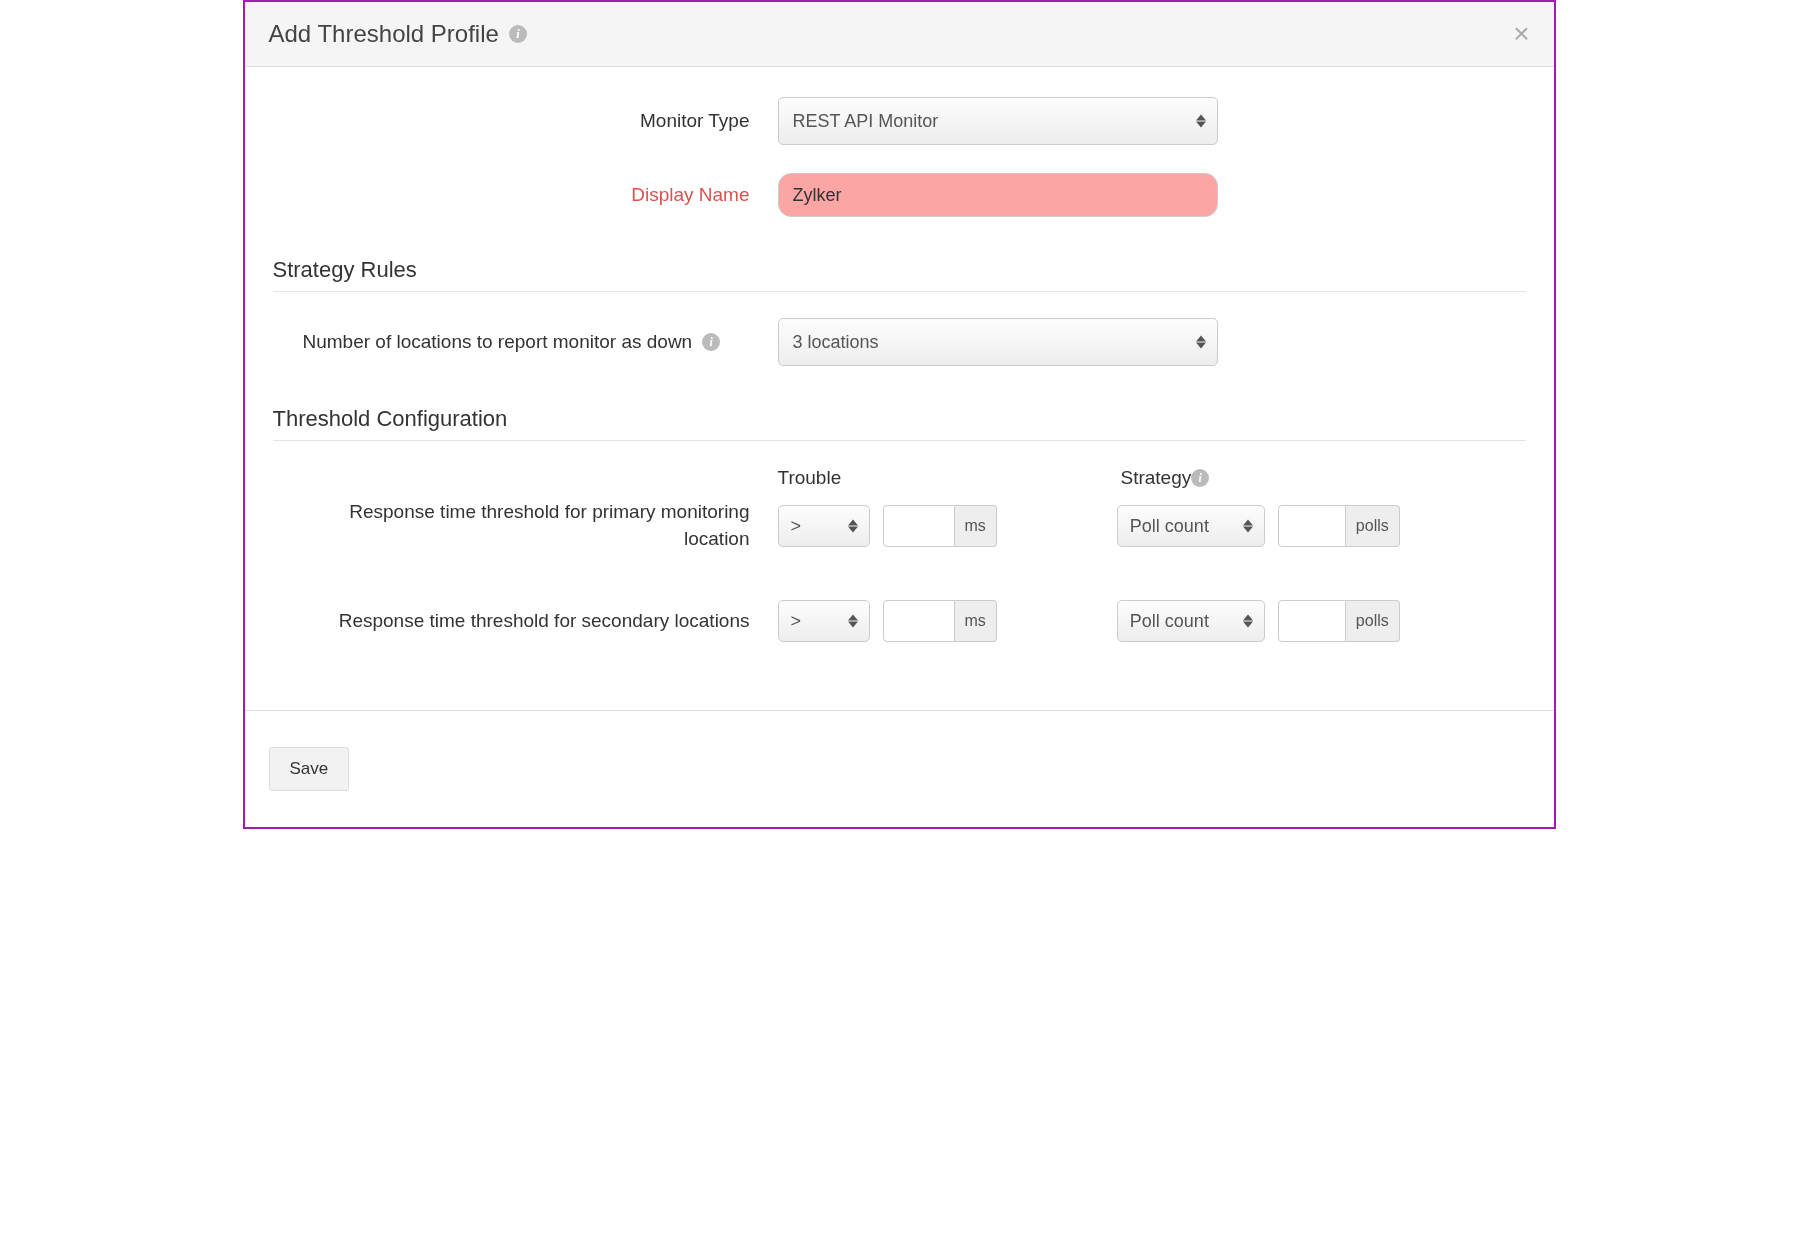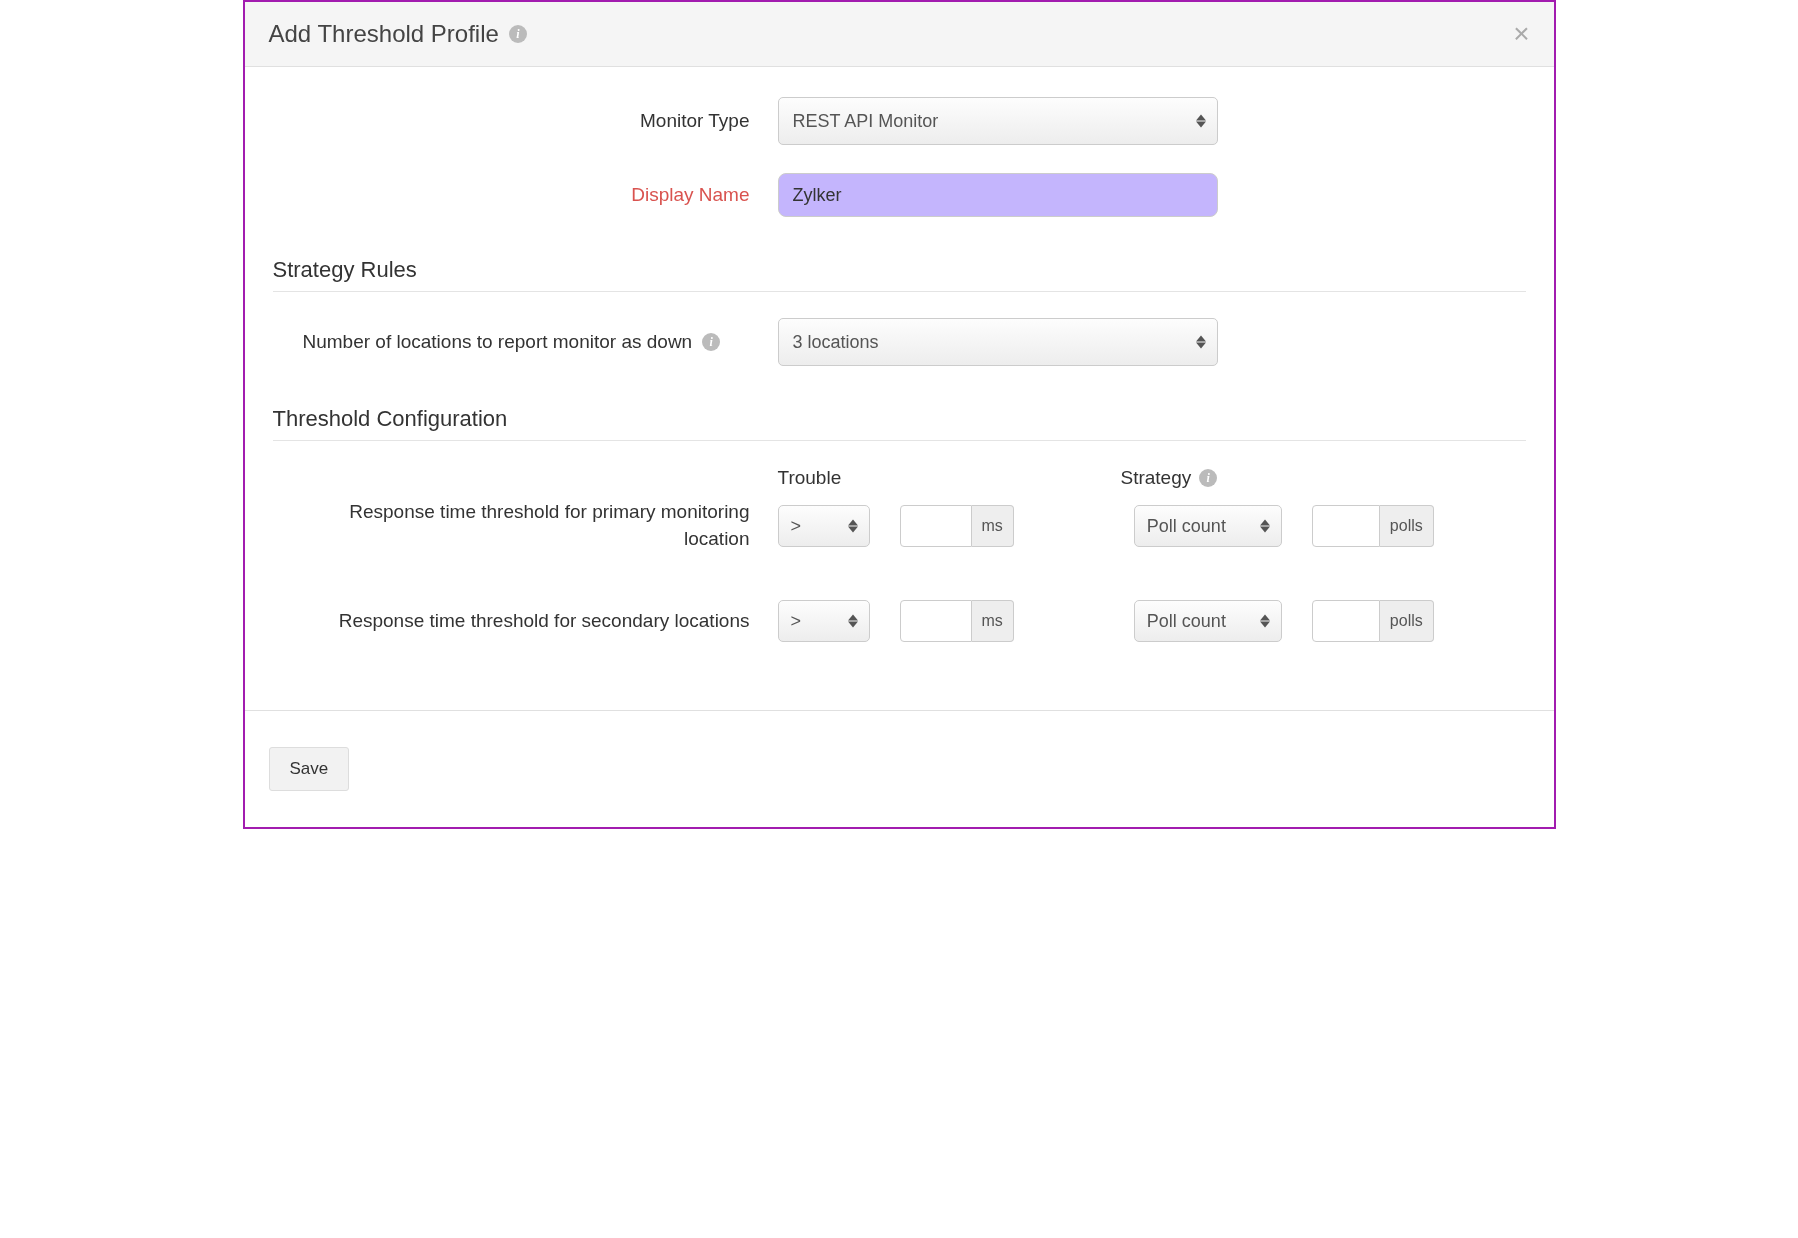--- a/index.html
+++ b/index.html
@@ -117,22 +117,22 @@
   border-right: 5px solid transparent;
   border-top: 6px solid #555;
 }
 .text-input {
   width: 440px;
   height: 44px;
   padding: 0 14px;
   font-size: 18px;
   color: #333;
   border: 1px solid #ccc;
-  border-radius: 8px;
-  background: #c4b5fd;
+  border-radius: 13px;
+  background: #fca5a5;
 }
 .section-header {
   font-size: 22px;
   color: #333;
   margin: 40px 0 8px 0;
   font-weight: 400;
 }
 .section-divider {
   border: none;
   border-top: 1px solid #e4e4e4;
@@ -170,21 +170,21 @@
   color: #333;
   display: flex;
   align-items: center;
   gap: 8px;
 }
 .threshold-header-row .strategy-col {
   font-size: 19px;
   color: #333;
   display: flex;
   align-items: center;
-  gap: 8px;
+  gap: 0;
 }
 .threshold-row {
   display: flex;
   align-items: center;
   margin-bottom: 48px;
 }
 .threshold-label {
   width: 505px;
   text-align: right;
   padding-right: 28px;
@@ -231,21 +231,21 @@
   padding: 0 10px;
   background: #eee;
   border: 1px solid #ccc;
   border-left: none;
   border-radius: 0 4px 4px 0;
   font-size: 16px;
   color: #555;
 }
 .input-group {
   display: inline-flex;
-  margin-left: 30px;
+  margin-left: 13px;
 }
 .strategy-group {
   margin-left: 120px;
   display: inline-flex;
   align-items: center;
 }
 .modal-footer {
   border-top: 1px solid #e0e0e0;
   padding: 36px 24px;
 }

